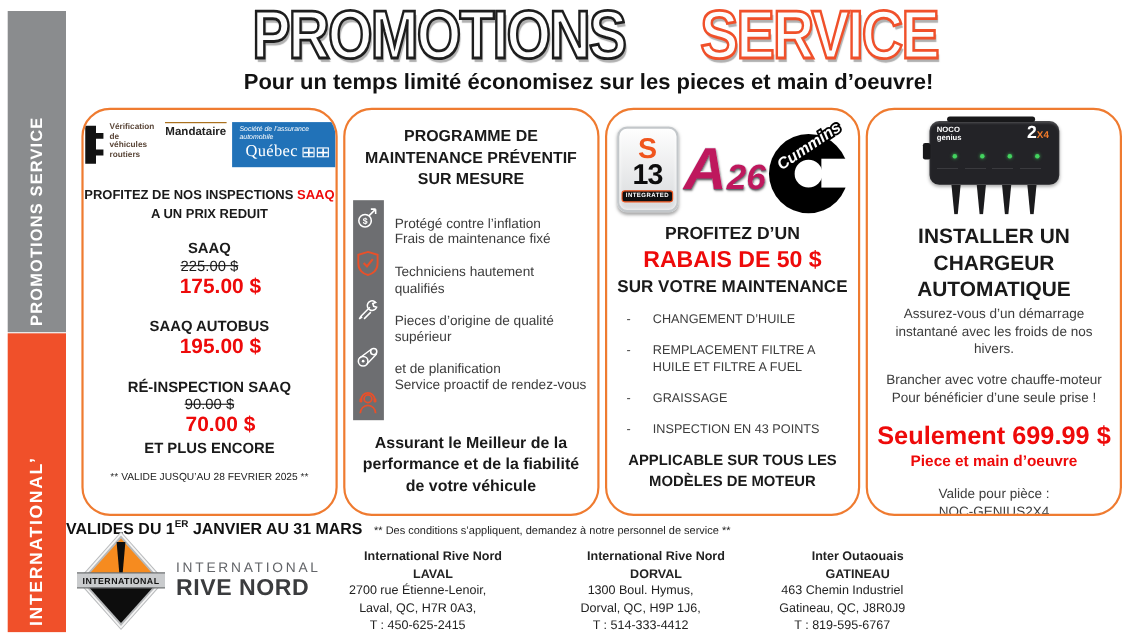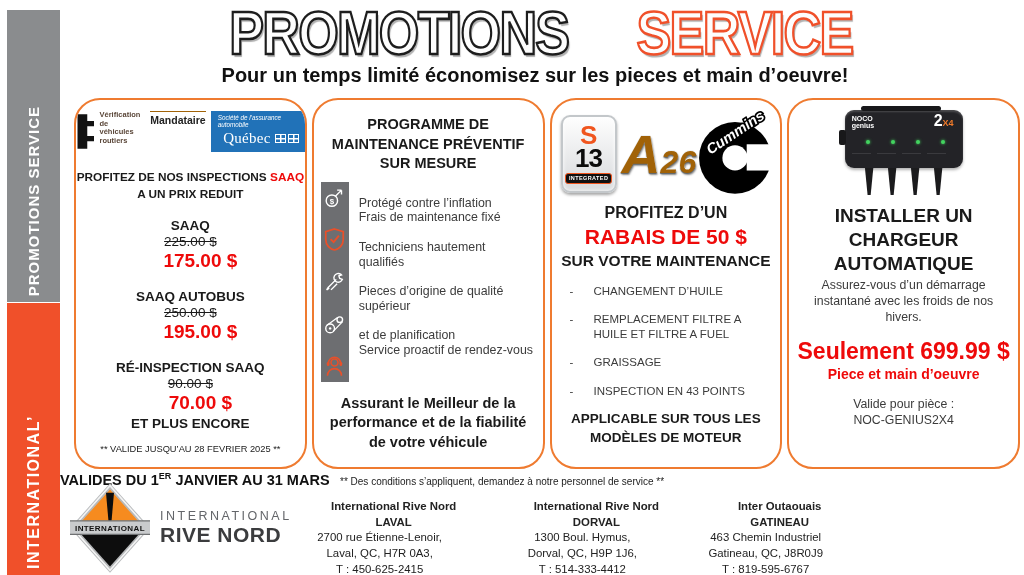--- a/index.html
+++ b/index.html
@@ -66,21 +66,21 @@
   
   .engine-logos{display:flex;align-items:center;justify-content:center;gap:5px;margin-top:10px;height:88px;}
   .s13{width:52px;height:74px;border-radius:9px;background:linear-gradient(180deg,#fefefe,#d8dadc);
        border:2px solid #c3c7ca;box-shadow:0 2px 3px rgba(0,0,0,.35), inset 0 0 4px #fff;
        display:flex;flex-direction:column;align-items:center;justify-content:center;}
   .s13-s{color:#f0551e;font-size:26px;font-weight:900;line-height:.88;}
   .s13-13{color:#0c0c0c;font-size:26px;font-weight:900;line-height:.88;letter-spacing:-1px;}
   .s13-tag{margin-top:3px;background:#101010;border:1px solid #f0551e;border-radius:3px;color:#fff;
            font-size:5.5px;font-weight:bold;padding:1.5px 3px;letter-spacing:.4px;}
   .a26{font-style:italic;font-weight:bold;white-space:nowrap;line-height:1;
-       color:#a16207;text-shadow:0 -1px 0 #eef1f4,0 1px 1px #5f656b,1px 2px 2px rgba(0,0,0,.45);}
+       color:#be185d;text-shadow:0 -1px 0 #eef1f4,0 1px 1px #5f656b,1px 2px 2px rgba(0,0,0,.45);}
   .a26-a{font-size:54px;}
   .a26-26{font-size:32px;}
   .cummins{width:70px;height:86px;}
   .rb-line1{font-size:16px;font-weight:bold;margin-top:6px;}
   .rb-line2{font-size:21px;font-weight:bold;color:#ee0a0a;margin-top:3px;}
   .rb-line3{font-size:15.5px;font-weight:bold;margin-top:3px;}
   .rb-list{text-align:left;margin:14px 14px 0 18px;display:flex;flex-direction:column;gap:14px;}
   .rb-item{display:flex;font-size:11.5px;color:#3c3c3c;line-height:1.25;}
   .rb-item .dash{width:24px;flex:none;}
   .rb-footer{margin:12px 14px 0;font-size:13.5px;font-weight:bold;line-height:1.4;}
@@ -182,21 +182,20 @@
         <span class="red">SAAQ</span>
         <div>A UN PRIX REDUIT</div>
       </div>
       <div class="offer">
         <div class="offer-name">SAAQ</div>
         <div class="offer-old">225.00 $</div>
         <div class="offer-new">175.00 $</div>
       </div>
       <div class="offer">
         <div class="offer-name">SAAQ AUTOBUS</div>
-        <div class="offer-old">250.00 $</div>
         <div class="offer-new">195.00 $</div>
       </div>
       <div class="offer">
         <div class="offer-name">RÉ-INSPECTION SAAQ</div>
         <div class="offer-old">90.00 $</div>
         <div class="offer-new">70.00 $</div>
       </div>
       <div class="more-label">ET PLUS ENCORE</div>
       <div class="validity-note">** VALIDE JUSQU’AU 28 FEVRIER 2025 **</div>
     </div>
@@ -318,20 +317,21 @@
         </div>
         <div class="cables">
           <div class="cable"></div>
             <div class="cable"></div>
             <div class="cable"></div>
             <div class="cable"></div>
         </div>
       </div>
       <div class="ch-title">INSTALLER UN CHARGEUR AUTOMATIQUE</div>
       <div class="ch-p">Assurez-vous d’un démarrage instantané avec les froids de nos hivers.</div>
+      <div class="ch-p ch-p2">Brancher avec votre chauffe-moteur Pour bénéficier d’une seule prise !</div>
       <div class="ch-price">Seulement 699.99 $</div>
       <div class="ch-price-note">Piece et main d’oeuvre</div>
       <div class="ch-part">
         <div>Valide pour pièce :</div>
         <div>NOC-GENIUS2X4</div>
       </div>
     </div>
   </div>
 
   <div class="validity-bar">

